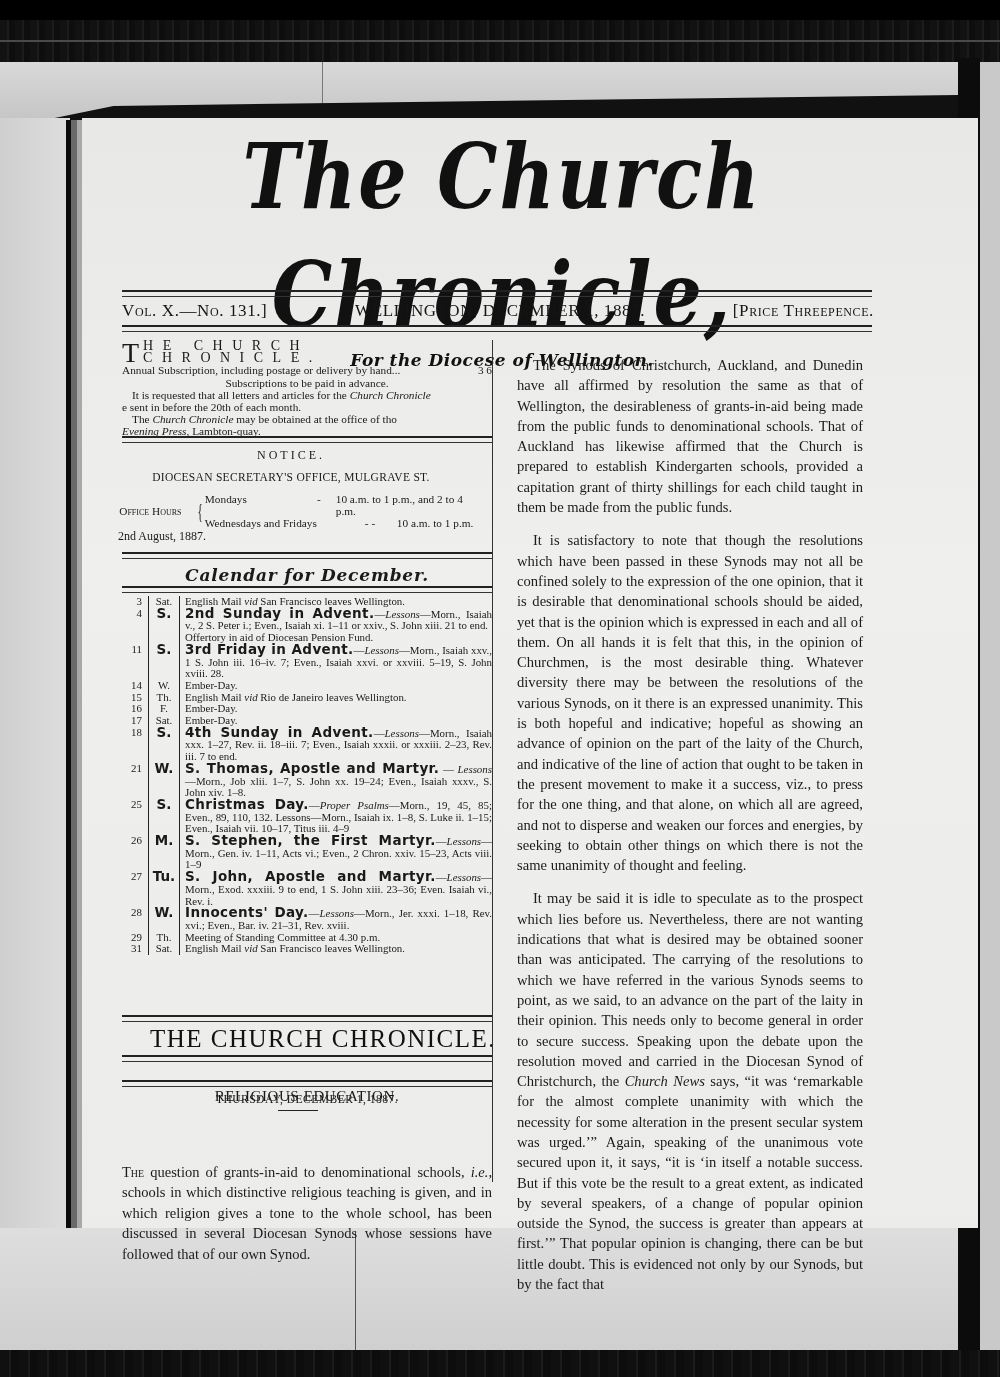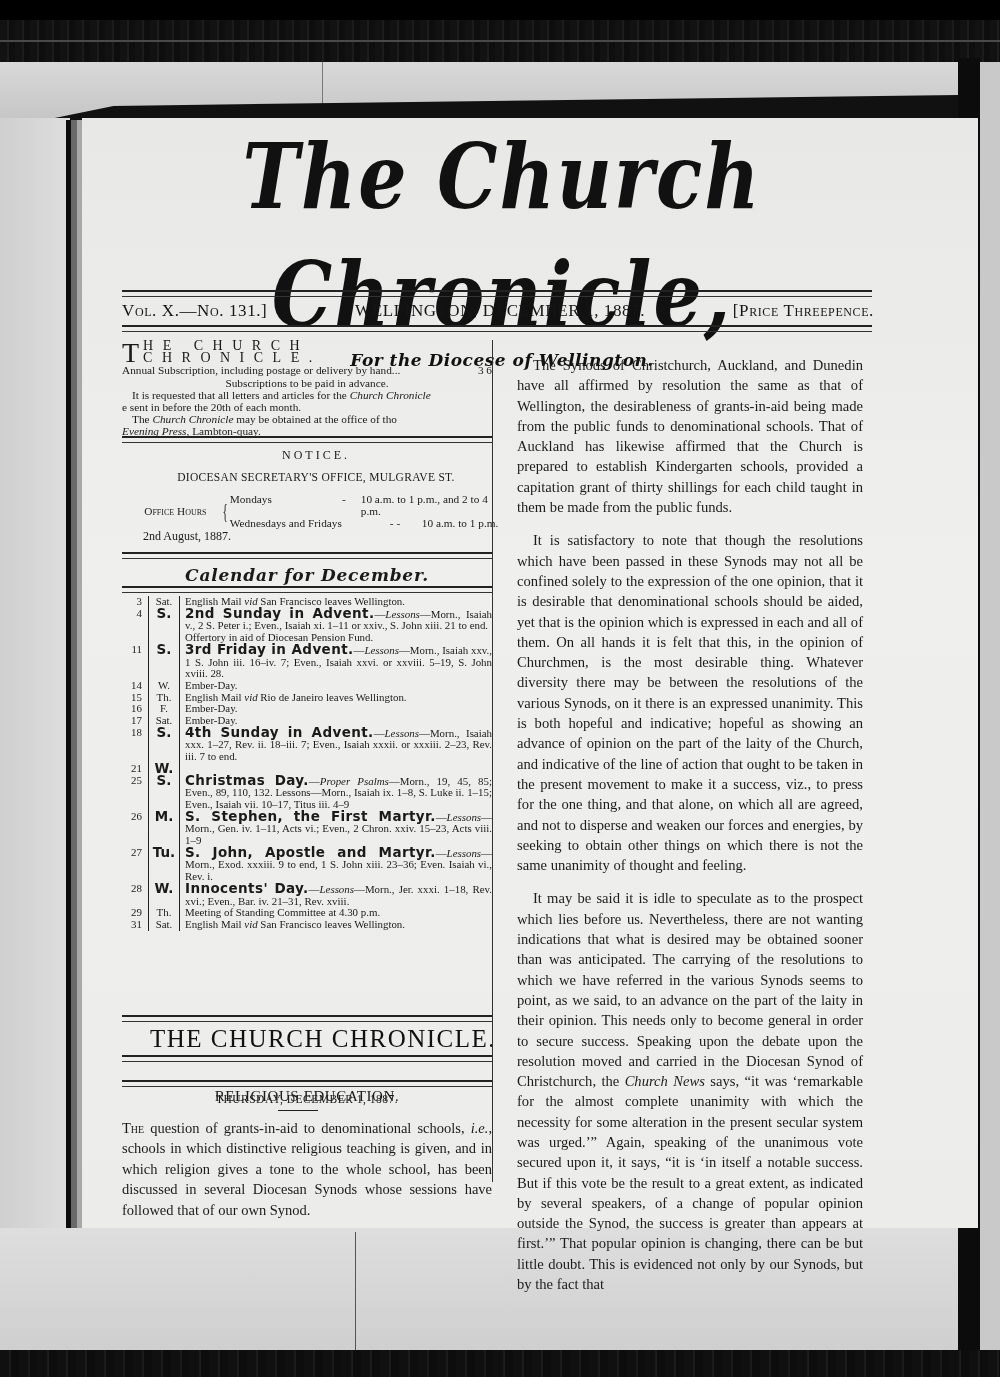--- a/index.html
+++ b/index.html
@@ -47,21 +47,21 @@
     display:flex; justify-content:space-between; letter-spacing:0.6px; color:#151515; }
   .dateline .sc { font-variant:small-caps; }
 
   
   .lcol { position:absolute; left:40px; top:220px; width:370px; font-size:11.3px; line-height:12.2px; }
   .subs-head { font-size:14px; letter-spacing:9.5px; display:flex; align-items:flex-end; margin-top:2px; }
   .subs-head .big-t { font-size:28px; line-height:22px; letter-spacing:4px; }
   .subs-line { display:flex; justify-content:space-between; }
   .center { text-align:center; }
   .indent { text-indent:10px; }
-  .notice { position:absolute; left:49px; top:330px; width:370px; text-align:center; font-size:11.5px; }
+  .notice { position:absolute; left:24px; top:330px; width:370px; text-align:center; font-size:11.5px; }
   .notice-title { letter-spacing:3px; font-size:12px; margin-bottom:8px; }
   .notice-office { letter-spacing:0.3px; margin-bottom:10px; }
   .hours { display:flex; align-items:center; text-align:left; font-size:11.3px; line-height:12px; }
   .hours .lbl { font-variant:small-caps; width:95px;text-align:center; }
   .hours .brace { font-size:22px; width:10px; line-height:20px; transform:scaleX(0.5); }
   .hours .rows div { display:flex; }
   .notice-date { text-align:left; padding-left:12px; font-size:12px; }
   .cal-title { position:absolute; left:40px; top:447px; width:370px; text-align:center;
     font-family:"DejaVu Serif",serif; font-weight:bold; font-style:italic; font-size:17px; letter-spacing:0.8px; }
 
@@ -73,21 +73,21 @@
   .cal-row.major .w { font-family:"DejaVu Sans",sans-serif; font-size:13.5px; font-weight:bold; }
   .feast { font-family:"DejaVu Sans",sans-serif; font-size:13.5px; font-weight:bold; letter-spacing:0.4px; }
   i { font-style:italic; }
 
   .cc-head { position:absolute; left:56px; top:907px; width:370px; text-align:center;
     font-size:25px; letter-spacing:1.5px; color:#111; }
   .thurs { position:absolute; left:40px; top:945px; width:370px; text-align:center; font-size:11.5px;
     font-variant:small-caps; letter-spacing:0.5px;margin-top:30px; }
   .relig { position:absolute; left:40px; top:970px; width:370px; text-align:center; font-size:15px; letter-spacing:0.6px; }
   .short-rule { position:absolute; left:196px; top:992px; width:40px; height:1px; background:#222; }
-  .lead { position:absolute; left:40px; top:1000px; width:370px; font-size:14.5px; line-height:20.4px;
+  .lead { position:absolute; left:40px; top:1044px; width:370px; font-size:14.5px; line-height:20.4px;
     text-align:justify; }
   .lead .sc { font-variant:small-caps; }
 
   
   .col-divider { position:absolute; left:410px; top:222px; width:1px; height:842px; background:#333; }
   .rcol { position:absolute; left:422px; top:224px; width:372px; font-size:14.6px; line-height:20.3px;
     text-align:justify; color:#1b1b1b; }
   .rcol p { margin:13px; text-indent:16px; }
 </style>
 </head>
@@ -205,20 +205,21 @@
         <span class="e"><span></span><i></i><span>Ember-Day.</span></span>
       </div>
       <div class="cal-row major">
         <span class="d">18</span>
         <span class="w">S.</span>
         <span class="e"><span class="feast">4th Sunday in Advent.</span><span>—</span><i>Lessons</i><span>—Morn., Isaiah xxx. 1–27, Rev. ii. 18–iii. 7; Even., Isaiah xxxii. or xxxiii. 2–23, Rev. iii. 7 to end.</span></span>
       </div>
       <div class="cal-row major">
         <span class="d">21</span>
         <span class="w">W.</span>
+        <span class="e"><span class="feast">S. Thomas, Apostle and Martyr.</span><span> — </span><i>Lessons</i><span>—Morn., Job xlii. 1–7, S. John xx. 19–24; Even., Isaiah xxxv., S. John xiv. 1–8.</span></span>
       </div>
       <div class="cal-row major">
         <span class="d">25</span>
         <span class="w">S.</span>
         <span class="e"><span class="feast">Christmas Day.</span><span>—</span><i>Proper Psalms</i><span>—Morn., 19, 45, 85; Even., 89, 110, 132. Lessons—Morn., Isaiah ix. 1–8, S. Luke ii. 1–15; Even., Isaiah vii. 10–17, Titus iii. 4–9</span></span>
       </div>
       <div class="cal-row major">
         <span class="d">26</span>
         <span class="w">M.</span>
         <span class="e"><span class="feast">S. Stephen, the First Martyr.</span><span>—</span><i>Lessons</i><span>—Morn., Gen. iv. 1–11, Acts vi.; Even., 2 Chron. xxiv. 15–23, Acts viii. 1–9</span></span>

